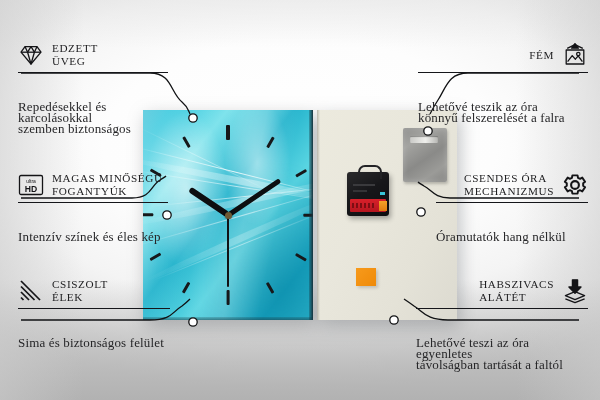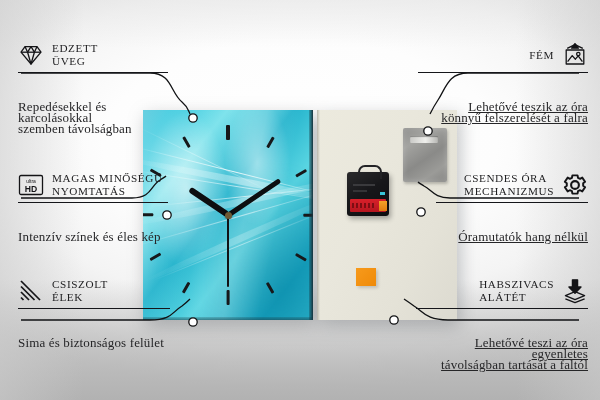--- a/index.html
+++ b/index.html
@@ -85,21 +85,21 @@
   .head{display:flex;align-items:center;gap:8px;}
   .ttl{font-size:11.2px;letter-spacing:.6px;color:#1d1d1f;line-height:13px;font-variant:small-caps;white-space:nowrap;}
   .ttl .l2{display:block;}
   .rule{height:1px;background:#15161a;margin:4px 0 3px;}
   .desc{font-size:13px;color:#262628;line-height:11px;letter-spacing:.15px;margin-top:28px;}
   .left .head{justify-content:flex-start;}
   .left .ttl{text-align:left;}
   .left .desc{text-align:left;}
   .right .head{justify-content:flex-end;flex-direction:row;}
   .right .ttl{}
-  .right .desc{text-align:right;text-decoration:underline;}
+  .right .desc{text-align:left;}
   .ico{width:26px;height:26px;flex:0 0 26px;display:block;}
   .ico svg{display:block;width:26px;height:26px;}
 
   .c-edzett{left:18px;top:42px;width:150px;}
   .c-hd{left:18px;top:172px;width:150px;}
   .c-csiszolt{left:18px;top:278px;width:152px;}
   .c-fem{right:12px;top:42px;width:170px;}
   .c-csendes{right:12px;top:172px;width:152px;}
   .c-habszivacs{right:12px;top:278px;width:172px;}
 
@@ -229,36 +229,36 @@
           </svg>
       </span>
       <span class="ttl">
         <span>EDZETT</span>
         <span class="l2">ÜVEG</span>
       </span>
     </div>
     <div class="rule"></div>
     <div class="desc">
       <span>Repedésekkel és karcolásokkal</span><br>
-      <span>szemben távolságban</span>
+      <span>szemben biztonságos</span>
     </div>
   </div>
 
   <div class="callout left c-hd">
     <div class="head">
       <span class="ico">
         <svg viewBox="0 0 26 26">
           <rect x="1.5" y="3.5" width="23" height="19" rx="1.5" fill="none" stroke="#141417" stroke-width="1.3"></rect>
           <text x="13" y="11.2" text-anchor="middle" font-family="Liberation Sans, sans-serif" font-size="5" fill="#141417">ultra</text>
           <text x="13" y="19.6" text-anchor="middle" font-family="Liberation Sans, sans-serif" font-size="8.6" font-weight="bold" fill="#141417">HD</text>
         </svg>
       </span>
       <span class="ttl">
         <span>MAGAS MINŐSÉGŰ</span>
-        <span class="l2">NYOMTATÁS</span>
+        <span class="l2">FOGANTYÚK</span>
       </span>
     </div>
     <div class="rule"></div>
     <div class="desc">
       <span>Intenzív színek és éles kép</span>
     </div>
   </div>
 
   <div class="callout left c-csiszolt">
     <div class="head">

